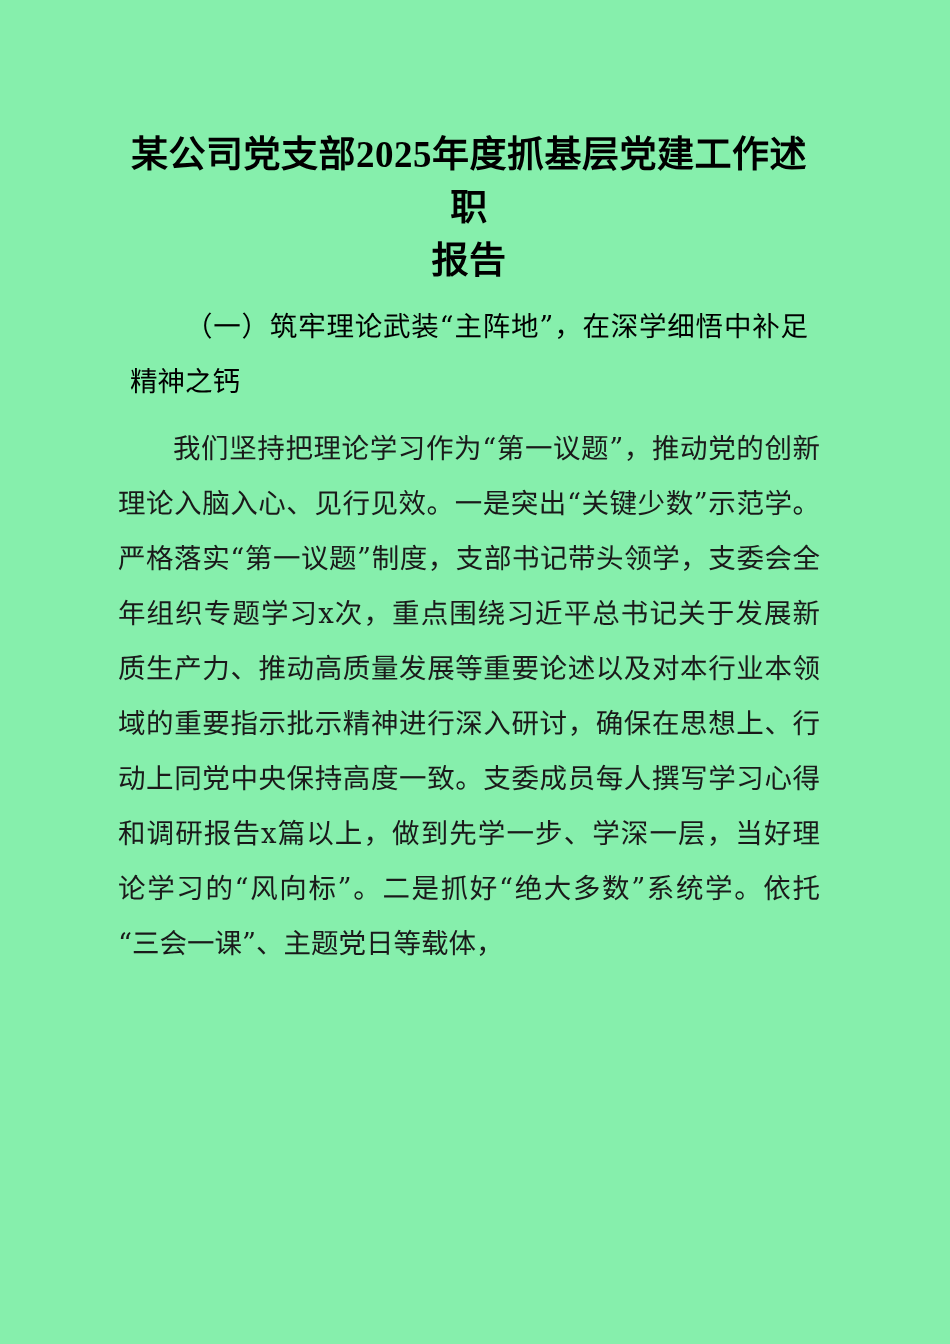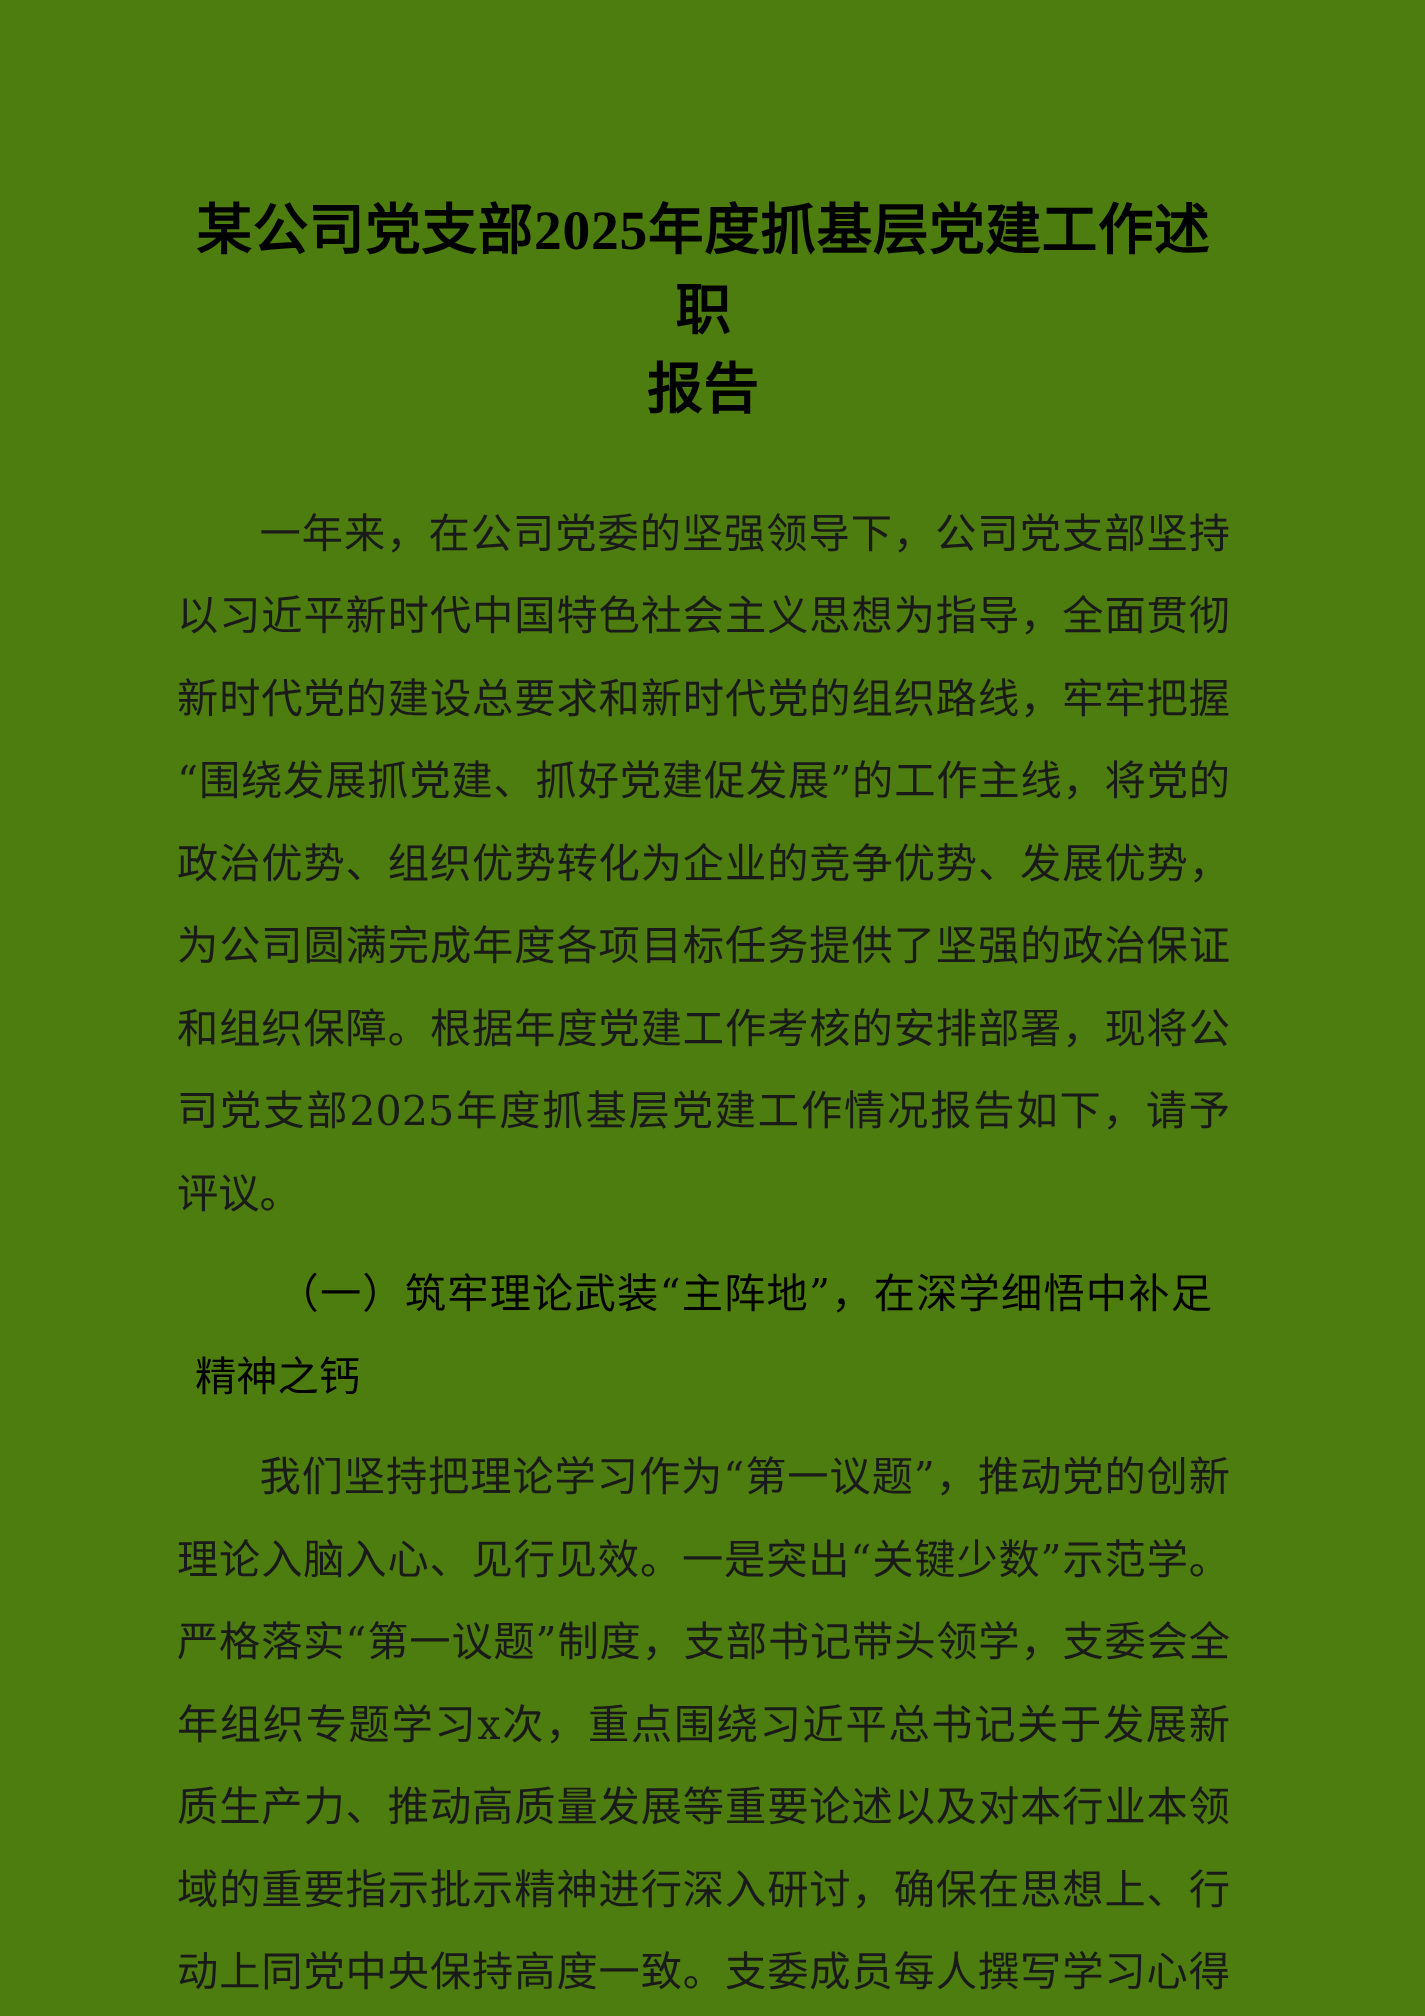--- a/index.html
+++ b/index.html
@@ -13,21 +13,21 @@
     font-family: "Liberation Serif", "DejaVu Serif", serif;
     color: #000000;
     -webkit-font-smoothing: antialiased;
   }
 
   .page {
     position: relative;
     width: 950px;
     height: 1344px;
     margin: 0 auto;
-    background: #4d7c0f;
+    background: #86efac;
     box-sizing: border-box;
     overflow: hidden;
   }
 
   .page-body {
     position: absolute;
     left: 118px;
     top: 0;
     width: 702px;
   }
@@ -98,21 +98,20 @@
 <body>
 
 <div class="page">
   <div class="page-body">
 
     <h1 class="doc-title">
       <span>某公司党支部2025年度抓基层党建工作述职</span><br>
       <span>报告</span>
     </h1>
 
-    <p class="para para--lead">一年来，在公司党委的坚强领导下，公司党支部坚持以习近平新时代中国特色社会主义思想为指导，全面贯彻新时代党的建设总要求和新时代党的组织路线，牢牢把握“围绕发展抓党建、抓好党建促发展”的工作主线，将党的政治优势、组织优势转化为企业的竞争优势、发展优势，为公司圆满完成年度各项目标任务提供了坚强的政治保证和组织保障。根据年度党建工作考核的安排部署，现将公司党支部2025年度抓基层党建工作情况报告如下，请予评议。</p>
 
 
     <h3 class="h2-section">（一）筑牢理论武装“主阵地”，在深学细悟中补足精神之钙</h3>
 
     <p class="para">我们坚持把理论学习作为“第一议题”，推动党的创新理论入脑入心、见行见效。一是突出“关键少数”示范学。严格落实“第一议题”制度，支部书记带头领学，支委会全年组织专题学习x次，重点围绕习近平总书记关于发展新质生产力、推动高质量发展等重要论述以及对本行业本领域的重要指示批示精神进行深入研讨，确保在思想上、行动上同党中央保持高度一致。支委成员每人撰写学习心得和调研报告x篇以上，做到先学一步、学深一层，当好理论学习的“风向标”。二是抓好“绝大多数”系统学。依托“三会一课”、主题党日等载体，</p>
 
   </div>
 </div>
 
 </body></html>

